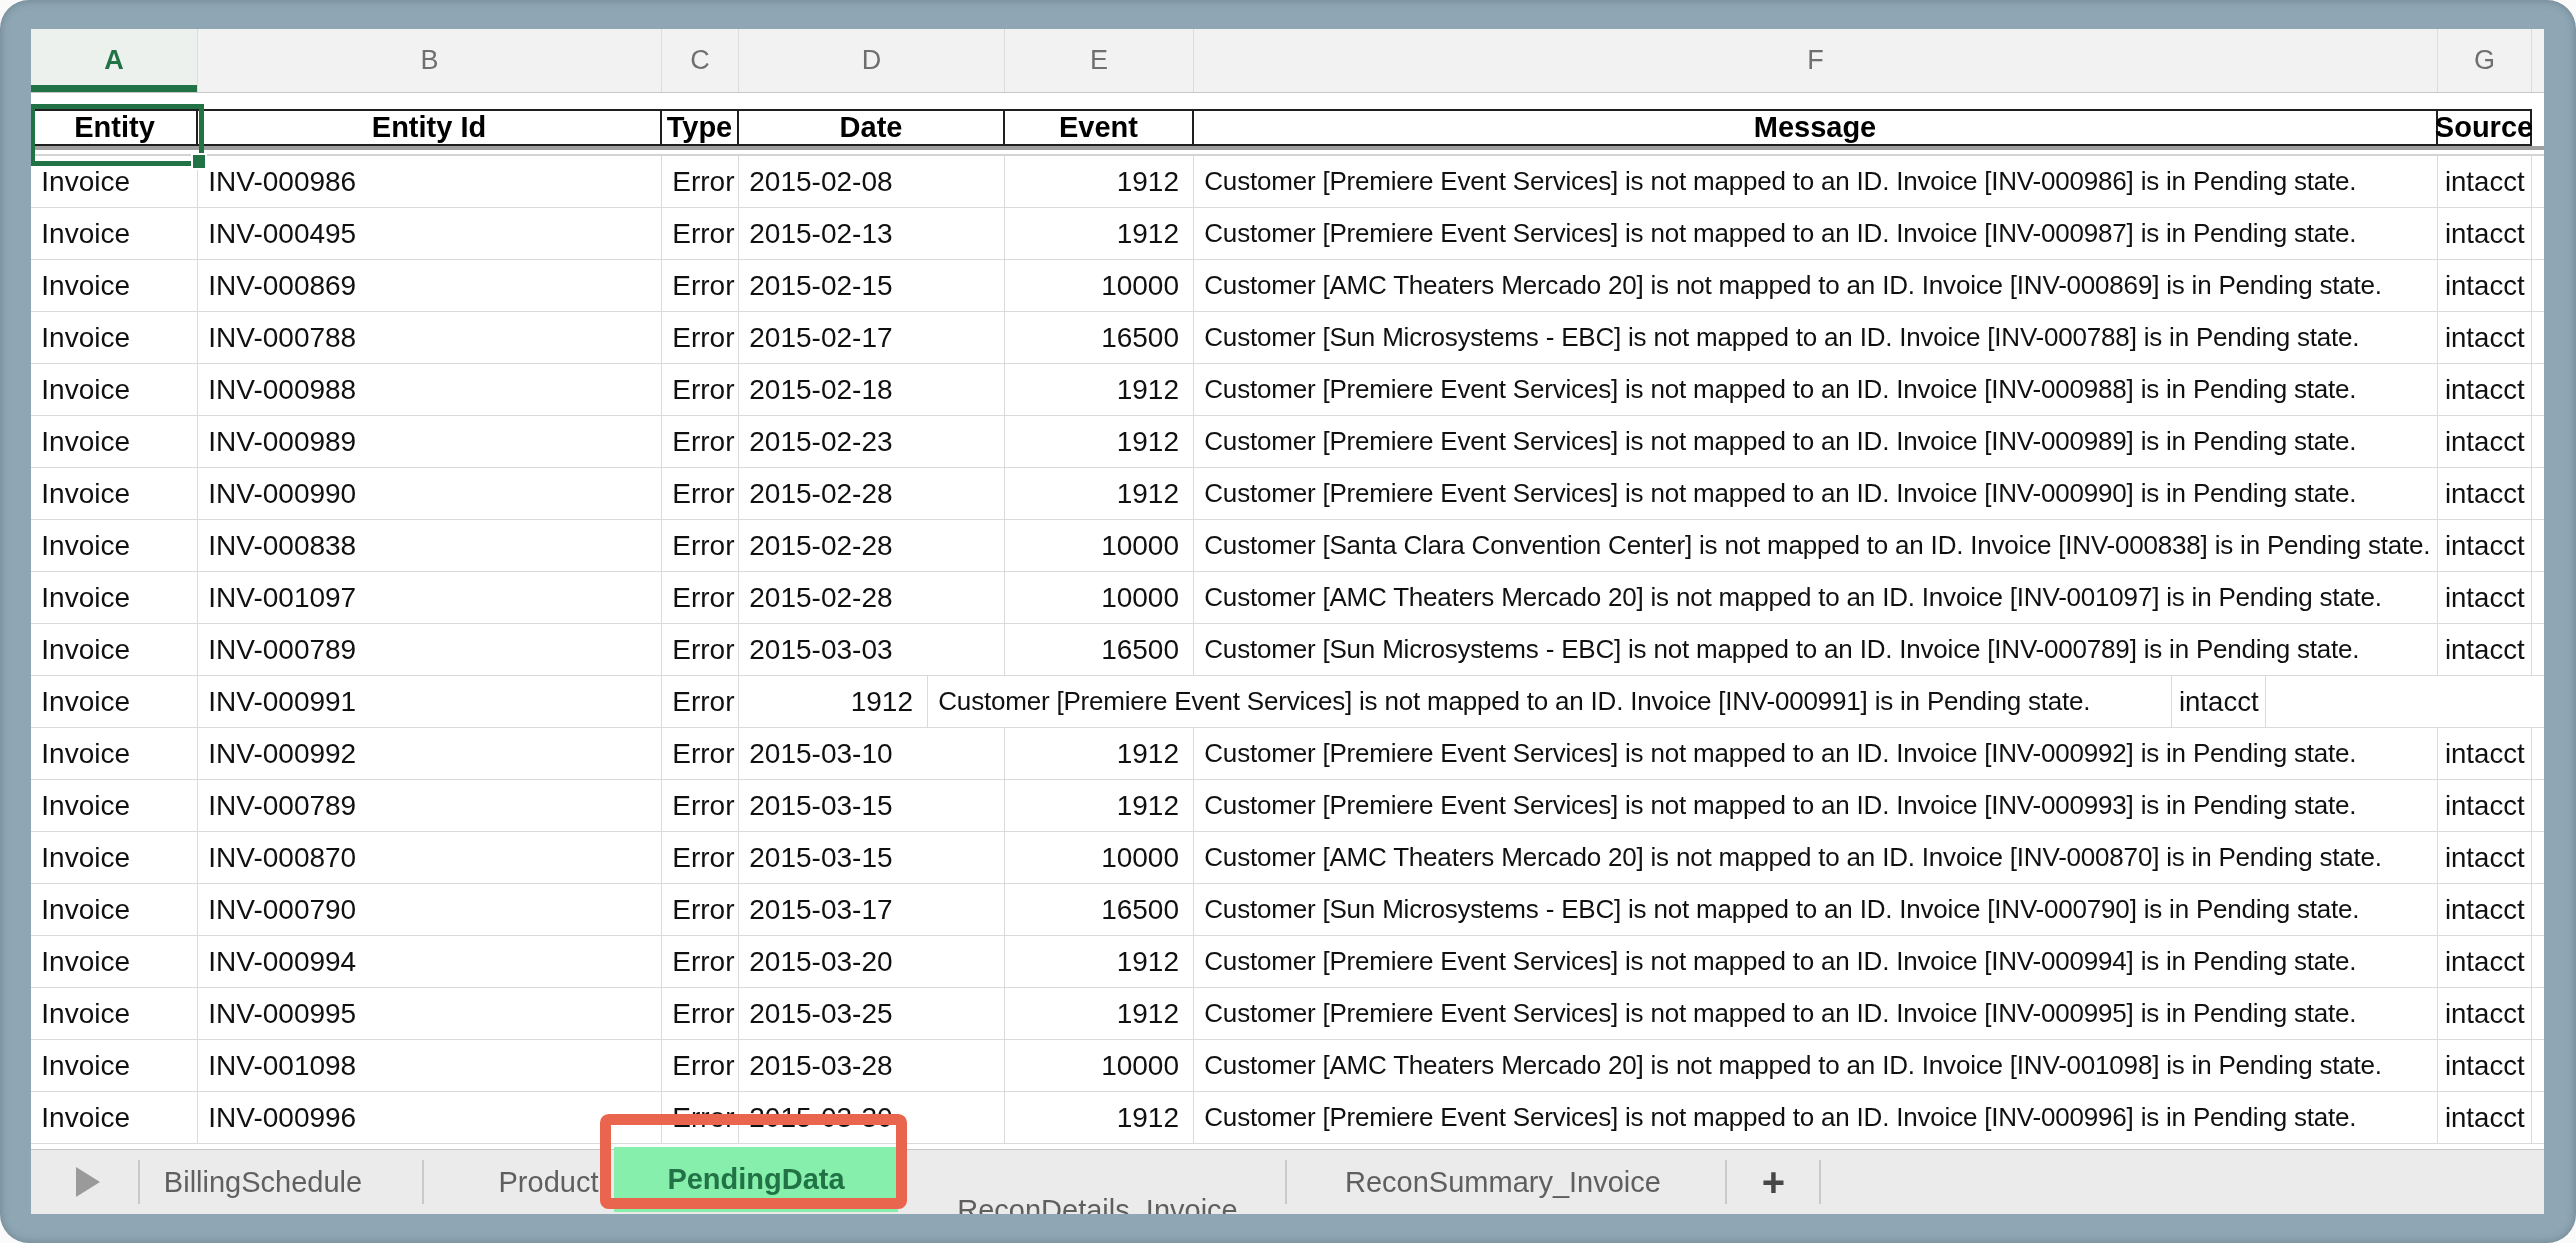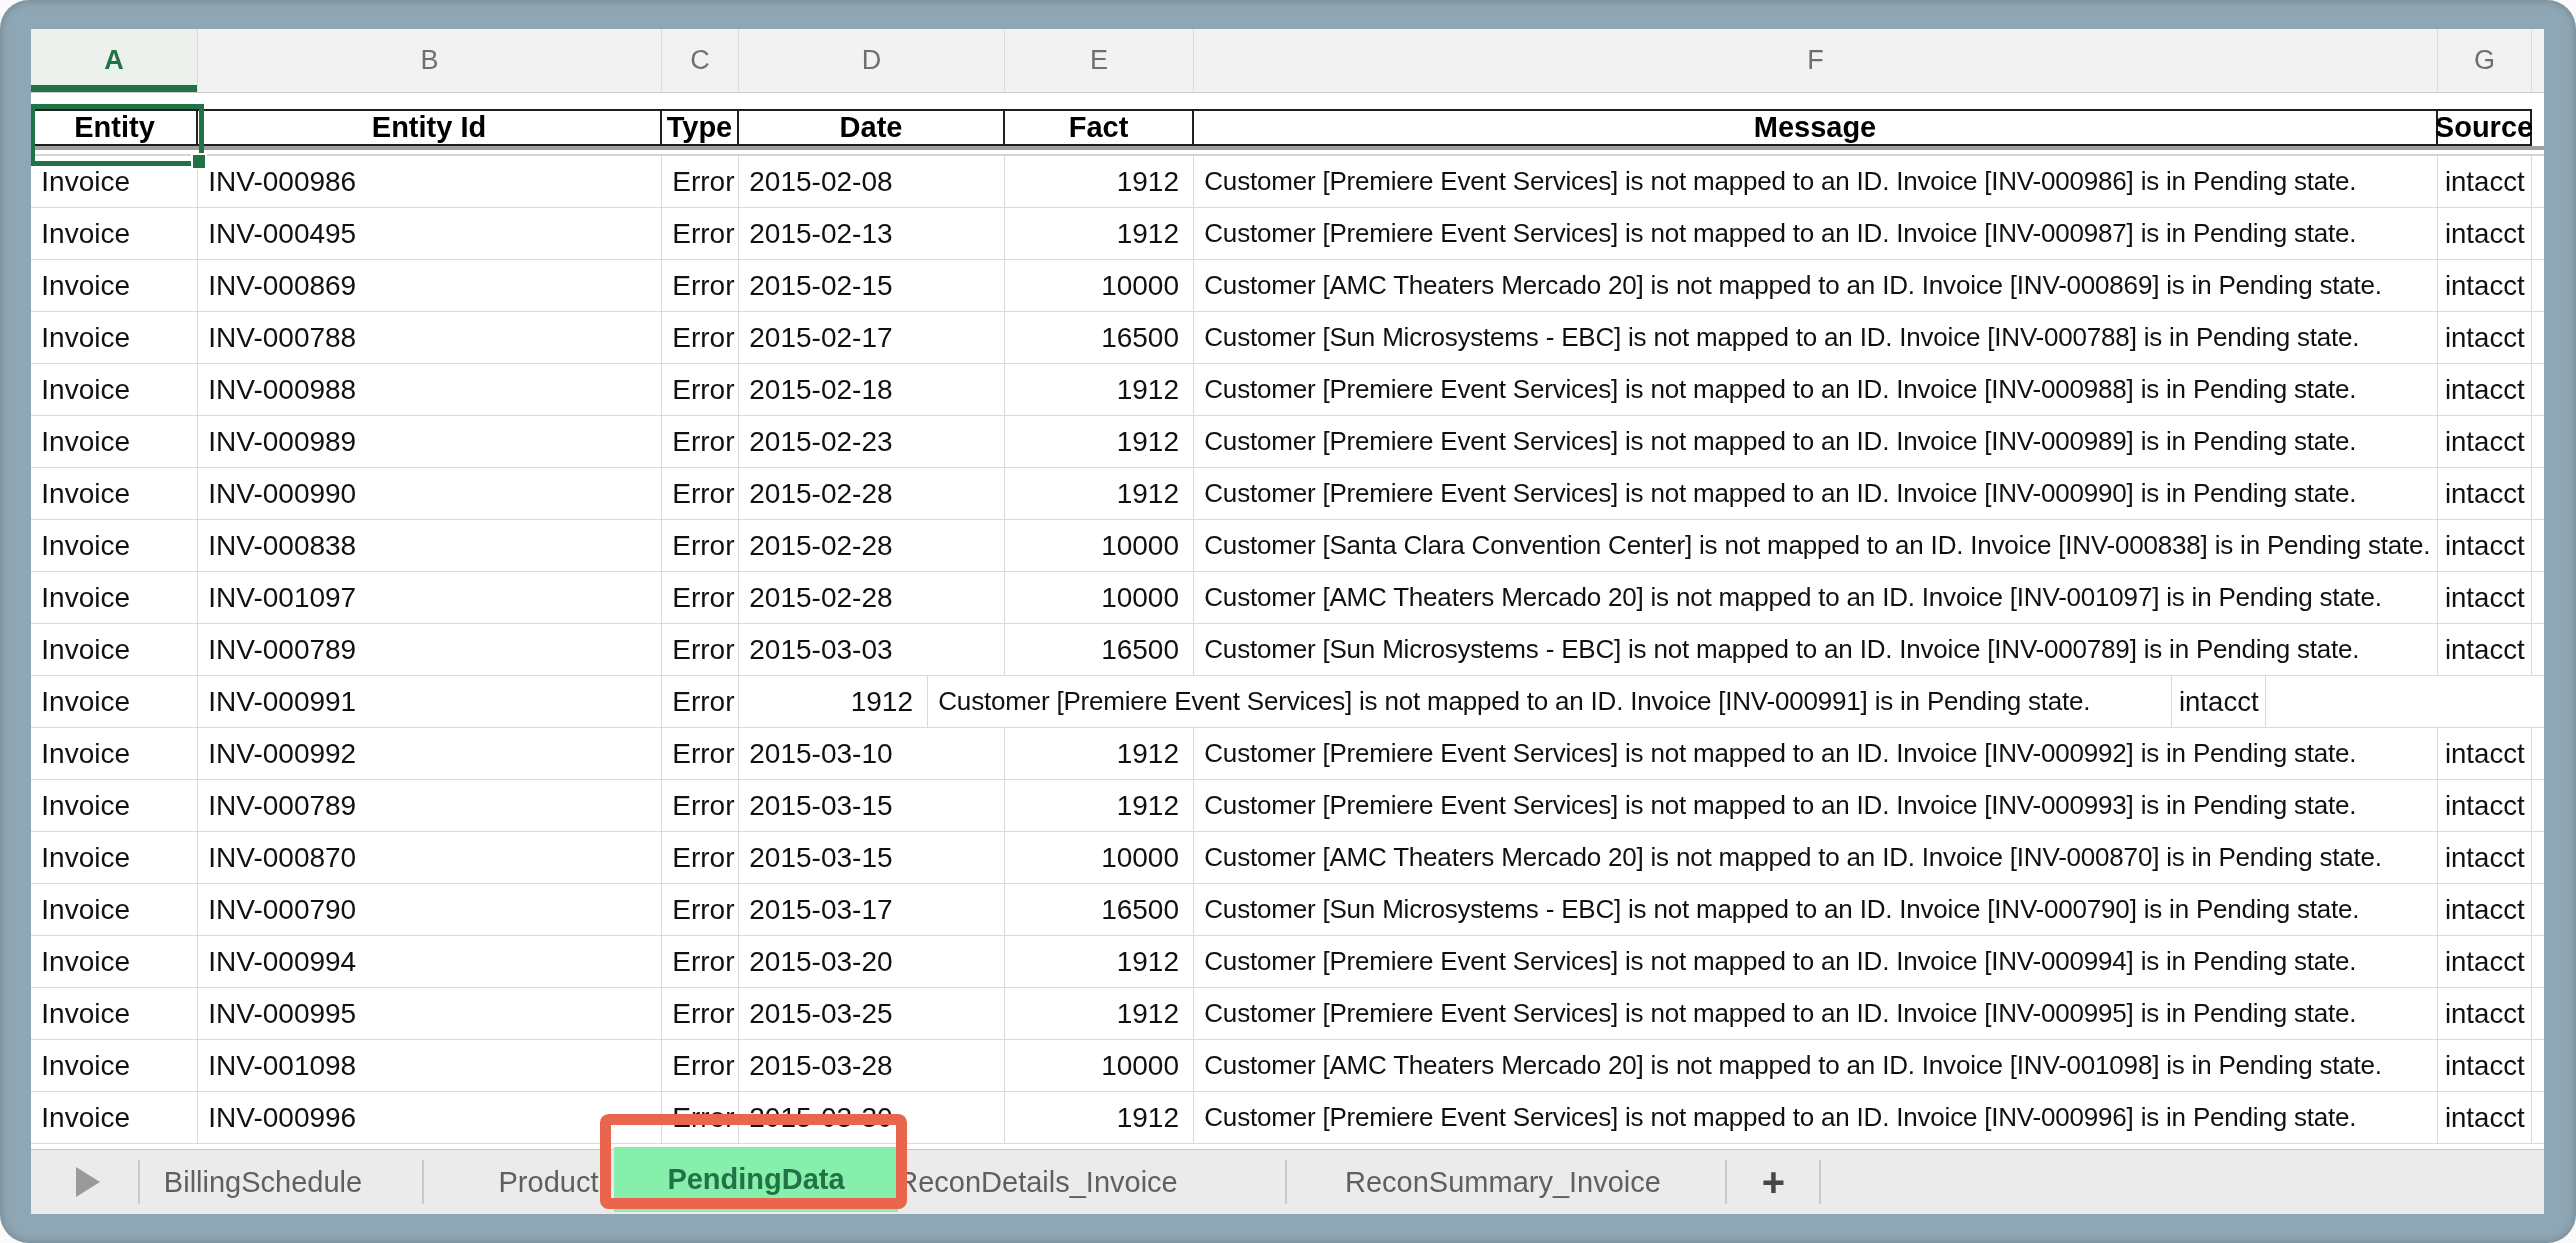--- a/index.html
+++ b/index.html
@@ -65,21 +65,21 @@
   .tabbar{height:65px;flex:none;background:#ebebeb;border-top:1.7px solid #c6c6c6;position:relative;box-sizing:border-box;}
   .nav-arrow{position:absolute;left:45px;top:0;height:100%;display:flex;align-items:center;}
   .nav-arrow .tri{width:0;height:0;border-left:24px solid #9a9a9a;border-top:15.5px solid transparent;border-bottom:15.5px solid transparent;}
   .tab{
     position:absolute;top:0;height:100%;display:flex;align-items:center;justify-content:center;
     font-size:29px;color:#5f5f5f;white-space:nowrap;
   }
   .tab-0{left:103px;width:258px;}
   .tab-1{left:410px;width:215px;}
   .tab-2{left:583px;width:284px;}
-  .tab-3{left:843px;width:327px;}
+  .tab-3{left:903px;width:327px;margin-top:28px;}
   .tab-4{left:1291px;width:362px;}
   .tab.active{background:#86efac;color:#217346;font-weight:bold;top:-3.4px;height:calc(100% + 1.7px);}
   .add-tab{
     position:absolute;left:1704px;top:0;width:77px;height:100%;
     display:flex;align-items:center;justify-content:center;
     font-size:40px;font-weight:bold;color:#474747;
   }
   .tb-divider{position:absolute;top:10.3px;bottom:10.3px;width:1.7px;background:#c9c9c9;}
   .d1{left:107px}.d2{left:391px}.d3{left:1254px}.d4{left:1694px}.d5{left:1788px}
   
@@ -103,21 +103,21 @@
         <div class="col-seg w6">G</div>
         <div class="col-seg filler"></div>
       </div>
     <div class="header-row">
         <div class="h-cell w0 first">Entity<div class="sel-overlay">
             <div class="fill-handle"></div>
           </div></div>
         <div class="h-cell w1">Entity Id</div>
         <div class="h-cell w2">Type</div>
         <div class="h-cell w3">Date</div>
-        <div class="h-cell w4">Fact</div>
+        <div class="h-cell w4">Event</div>
         <div class="h-cell w5">Message</div>
         <div class="h-cell w6">Source</div>
         <div class="h-cell filler wf"></div>
       </div>
     <div class="freeze-band"></div>
     <div class="rows">
         <div class="row">
           <div class="cell w0">Invoice</div>
           <div class="cell w1">INV-000986</div>
           <div class="cell w2">Error</div>

